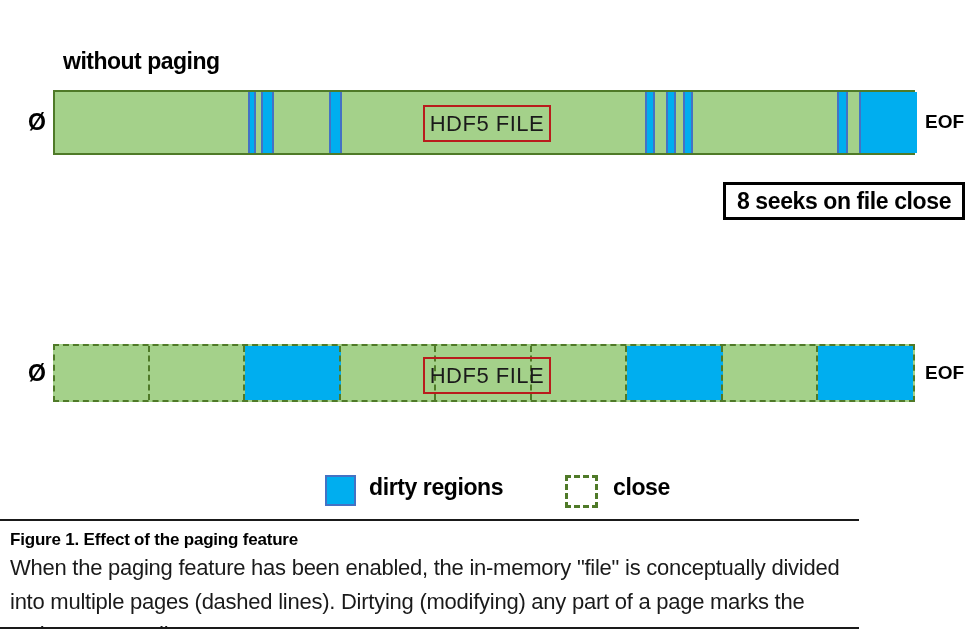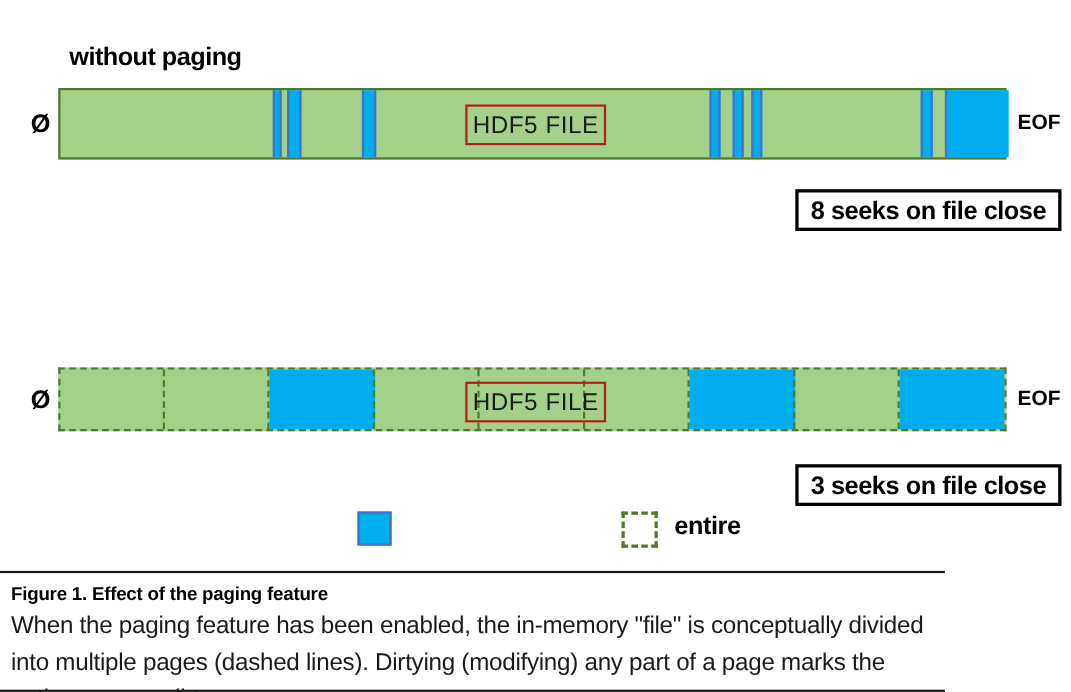--- a/index.html
+++ b/index.html
@@ -10,21 +10,21 @@
   body {
     width: 974px;
     height: 629px;
     position: relative;
     font-family: "Liberation Sans", sans-serif;
     overflow: hidden;
   }
 
   .figure-area {
     position: absolute;
-    left: 0; top: 2px;
+    left: 0; top: 12px;
     width: 974px;
     height: 519px;
   }
 
   
   .bar-heading {
     position: absolute;
     font-family: "Liberation Sans", sans-serif;
     font-weight: bold;
     font-size: 23px;
@@ -237,27 +237,27 @@
     <div class="page" style="left:286px; width:95px;"></div>
     <div class="page" style="left:381px; width:96px;"></div>
     <div class="page" style="left:477px; width:95px;"></div>
     <div class="page dirty" style="left:572px; width:96px;"></div>
     <div class="page" style="left:668px; width:95px;"></div>
     <div class="page dirty last" style="left:763px; width:95px;"></div>
   </div>
 
   <div class="hdf5-box" style="left:423px; top:345px; width:128px; height:37px;">HDF5 FILE</div>
 
-  <div class="seeks-box" style="left:723px; top:420px; width:242px; height:38px;">3 seeks on file close</div>
 
   <div class="legend">
     <div class="legend-swatch-dirty"></div>
+    <div class="legend-label legend-label-dirty">dirty regions</div>
 
     <div class="legend-swatch-pages"></div>
-    <div class="legend-label legend-label-pages">entire</div>
+    <div class="legend-label legend-label-pages">close</div>
   </div>
 
 </div>
 
 <div class="caption">
   <div class="caption-title">Figure 1. Effect of the paging feature</div>
   <div class="caption-body">When the paging feature has been enabled, the in-memory "file" is conceptually divided into multiple pages (dashed lines). Dirtying (modifying) any part of a page marks the entire page as dirty.</div>
 </div>
 
 </body></html>

